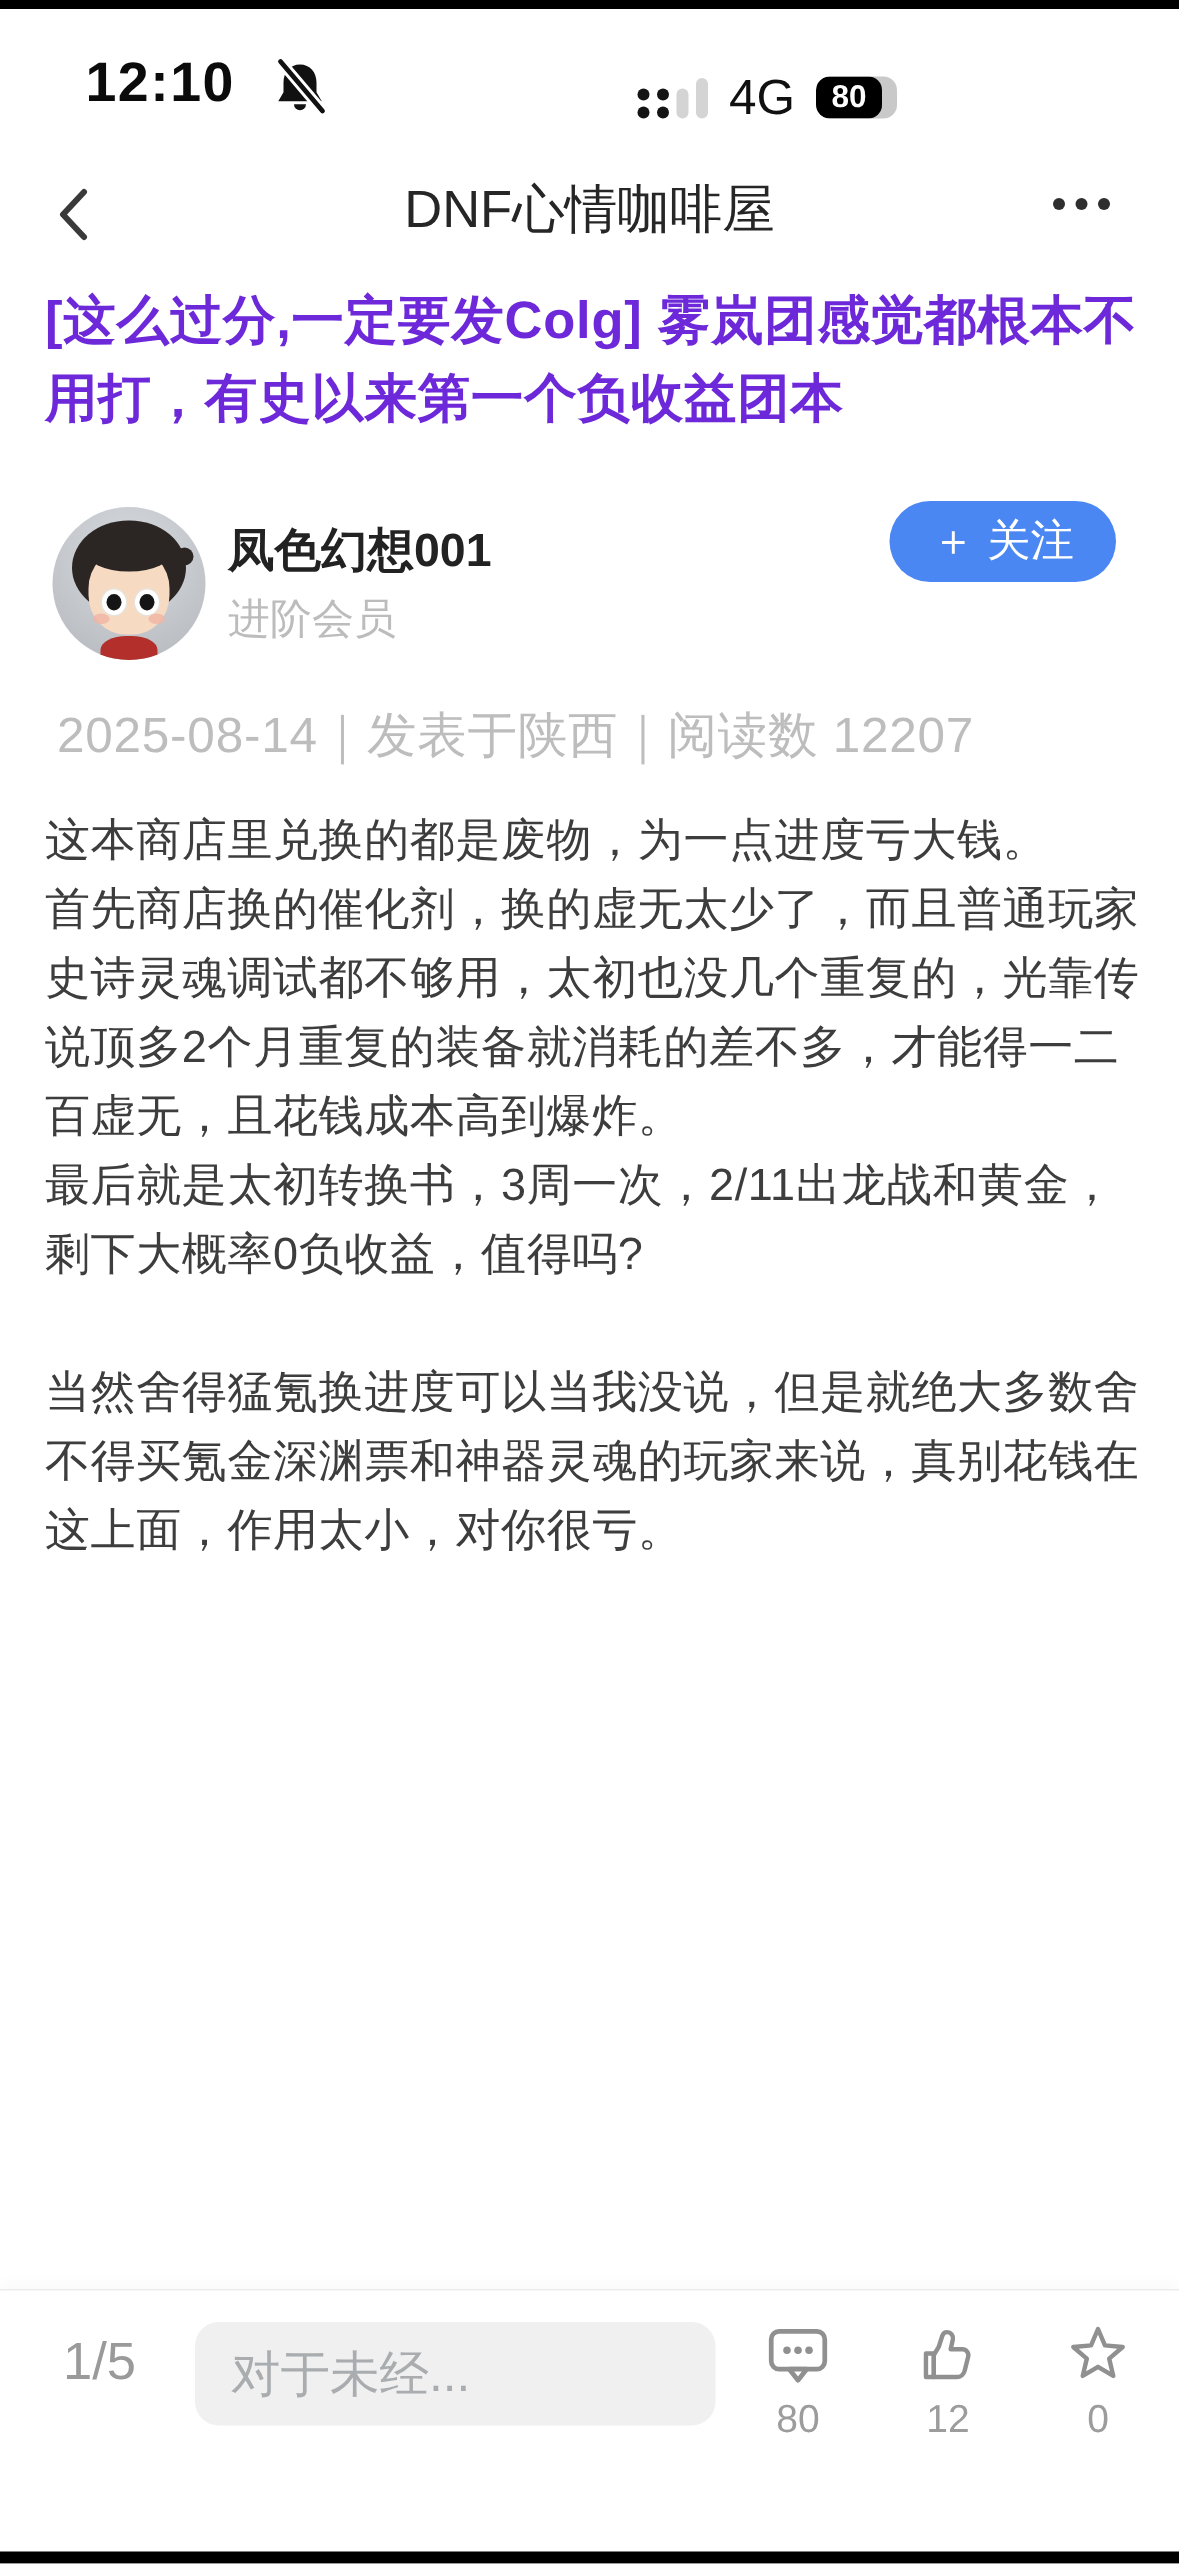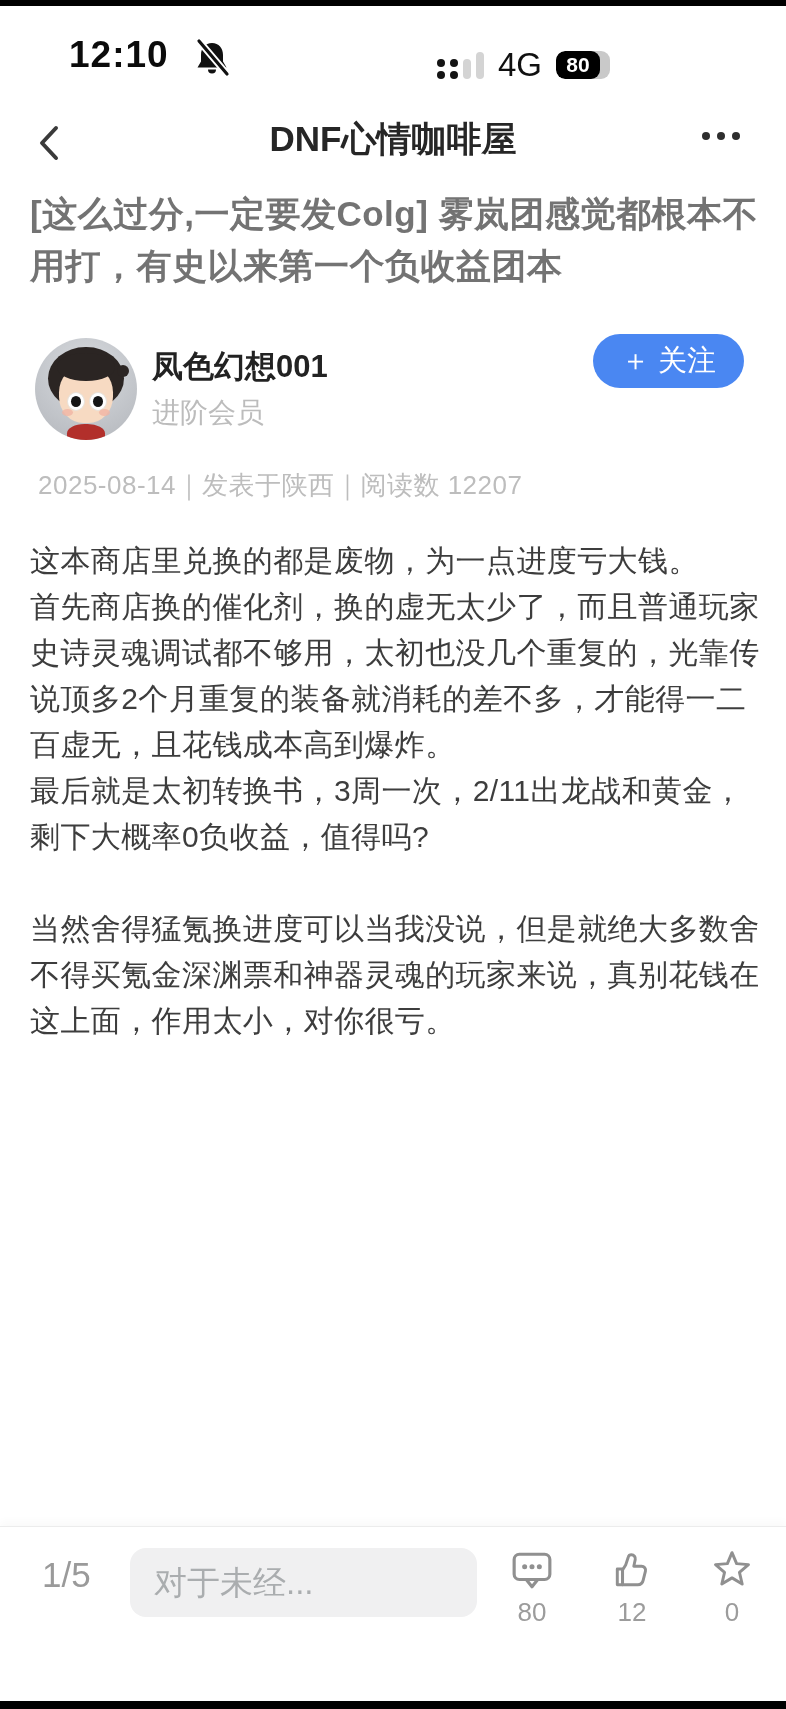--- a/index.html
+++ b/index.html
@@ -7,46 +7,46 @@
     position:relative;width:786px;height:1709px;margin:0 auto;
     background:#ffffff;overflow:hidden;
     font-family:"Liberation Sans","DejaVu Sans",sans-serif;
     -webkit-font-smoothing:antialiased;
   }
   .edge-strip{position:absolute;left:0;width:786px;background:#000;}
   .edge-strip.top{top:0;height:6px;}
   .edge-strip.bottom{bottom:0;height:8px;}
 
   
-  .status-bar{position:absolute;top:6px;left:0;width:664px;height:86px;margin-left:12px;}
+  .status-bar{position:absolute;top:6px;left:0;width:664px;height:86px;}
   .sb-time{position:absolute;left:57px;top:28px;font-size:37px;font-weight:700;color:#0b0b0b;letter-spacing:1px;}
   .sb-bell{position:absolute;left:180px;top:32px;width:40px;height:40px;}
   .sb-right{position:absolute;right:66px;top:40px;display:flex;align-items:center;gap:14px;}
   .sb-signal{display:flex;align-items:flex-end;gap:5px;height:30px;padding-bottom:2px;}
   .sig-dots{display:flex;flex-direction:column;gap:4px;}
   .sig-dot{width:8px;height:8px;border-radius:50%;background:#141414;}
   .sig-bar{width:8px;border-radius:4px;background:#d4d4d4;}
   .sig-bar.b1{height:20px;}
   .sig-bar.b2{height:27px;}
   .sb-net{font-size:33px;color:#101010;font-weight:400;}
   .sb-batt{position:relative;width:54px;height:28px;border-radius:9px;background:#c9c9c9;overflow:hidden;}
   .sb-batt-fill{position:absolute;left:0;top:0;height:28px;width:44px;background:#000;border-radius:9px;
     display:flex;align-items:center;justify-content:center;color:#fff;font-size:21px;font-weight:700;}
 
   
   .nav-bar{position:absolute;top:106px;left:0;width:786px;height:72px;}
   .nav-back{position:absolute;left:30px;top:12px;width:44px;height:50px;cursor:pointer;}
   .nav-title{position:absolute;left:0;top:10px;width:786px;text-align:center;
-    font-size:35px;font-weight:700;color:#262626;}
+    font-size:35px;font-weight:400;color:#262626;}
   .nav-more{position:absolute;right:44px;top:18px;display:flex;gap:7px;cursor:pointer;padding:8px 2px;}
   .nav-more i{width:8px;height:8px;border-radius:50%;background:#2e2e2e;}
 
   
   .post-title{position:absolute;left:30px;top:188px;width:730px;
-    font-size:35px;line-height:52px;font-weight:700;color:#737373;letter-spacing:0.5px;}
+    font-size:35px;line-height:52px;font-weight:700;color:#6d28d9;letter-spacing:0.5px;}
 
   
   .author-row{position:absolute;left:0;top:330px;width:786px;height:120px;}
   .avatar{position:absolute;left:35px;top:8px;width:102px;height:102px;border-radius:50%;
     background:radial-gradient(circle at 50% 32%,#d9dce0 0%,#bec1c6 70%,#b2b5ba 100%);overflow:hidden;cursor:pointer;}
   .av-hair{position:absolute;left:13%;top:9%;width:74%;height:62%;background:#2b2523;border-radius:50%;}
   .av-curl{position:absolute;right:8%;top:26%;width:12%;height:12%;background:#2b2523;border-radius:50%;}
   .av-face{position:absolute;left:24%;top:27%;width:52%;height:56%;background:#f7dac2;border-radius:46%;}
   .av-bangs{position:absolute;left:22%;top:15%;width:56%;height:27%;background:#2b2523;border-radius:50%;}
   .av-eye{position:absolute;top:53%;width:16px;height:17px;background:#fff;border-radius:50%;border:1px solid #e8e2da;}
@@ -55,21 +55,21 @@
   .av-blush{position:absolute;top:70%;width:11px;height:7px;background:#f0b4a4;border-radius:50%;opacity:.8;}
   .av-blush.l{left:26%;} .av-blush.r{left:63%;}
   .av-shirt{position:absolute;left:31%;bottom:-4%;width:38%;height:20%;background:#b22f2b;border-radius:45% 45% 0 0;}
   .author-name{position:absolute;left:152px;top:16px;font-size:31px;font-weight:700;color:#222;}
   .author-level{position:absolute;left:152px;top:64px;font-size:28px;color:#bcbcbc;}
   .follow-btn{position:absolute;right:42px;top:4px;height:54px;padding:0 28px;border:none;border-radius:27px;
     background:#4a87f2;color:#fff;font-size:29px;display:flex;align-items:center;cursor:pointer;
     font-family:inherit;}
 
   
-  .post-meta{position:absolute;left:38px;top:468px;font-size:26px;color:#bdbdbd;letter-spacing:0.5px;}
+  .post-meta{position:absolute;left:38px;top:468px;font-size:33px;color:#bdbdbd;letter-spacing:0.5px;}
 
   
   .post-body{position:absolute;left:30px;top:538px;width:730px;}
   .para{font-size:30px;line-height:46px;color:#3d3d3d;margin:0;letter-spacing:0.4px;}
   .para.blank{height:46px;}
 
   
   .bottom-bar{position:absolute;left:0;top:1526px;width:786px;height:176px;background:#fff;
     border-top:1px solid #ececec;box-shadow:0 -5px 8px rgba(0,0,0,0.025);}
   .page-indicator{position:absolute;left:42px;top:28px;font-size:35px;color:#9a9a9a;}

